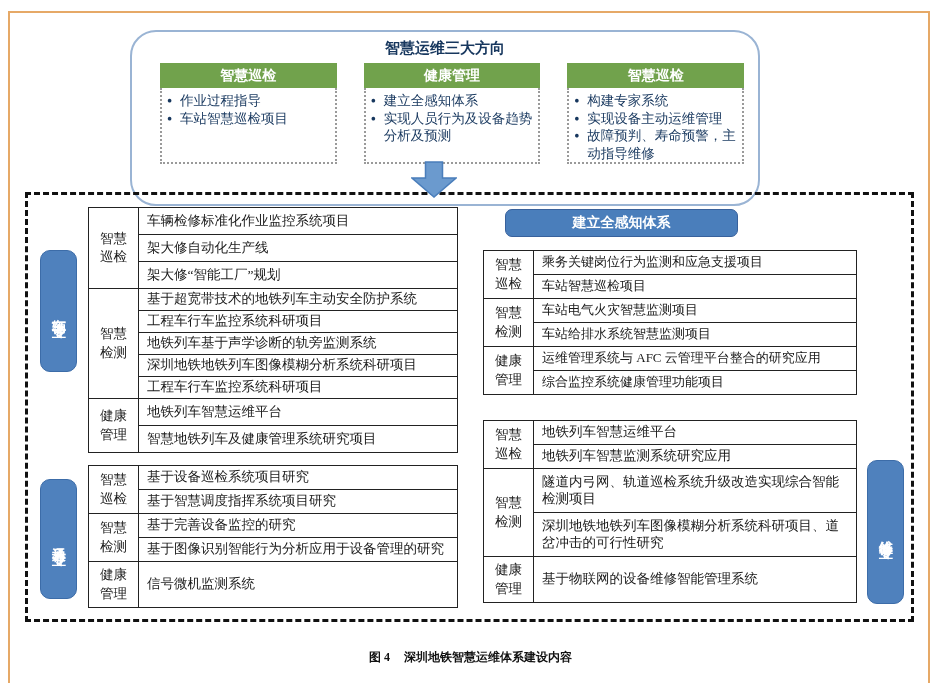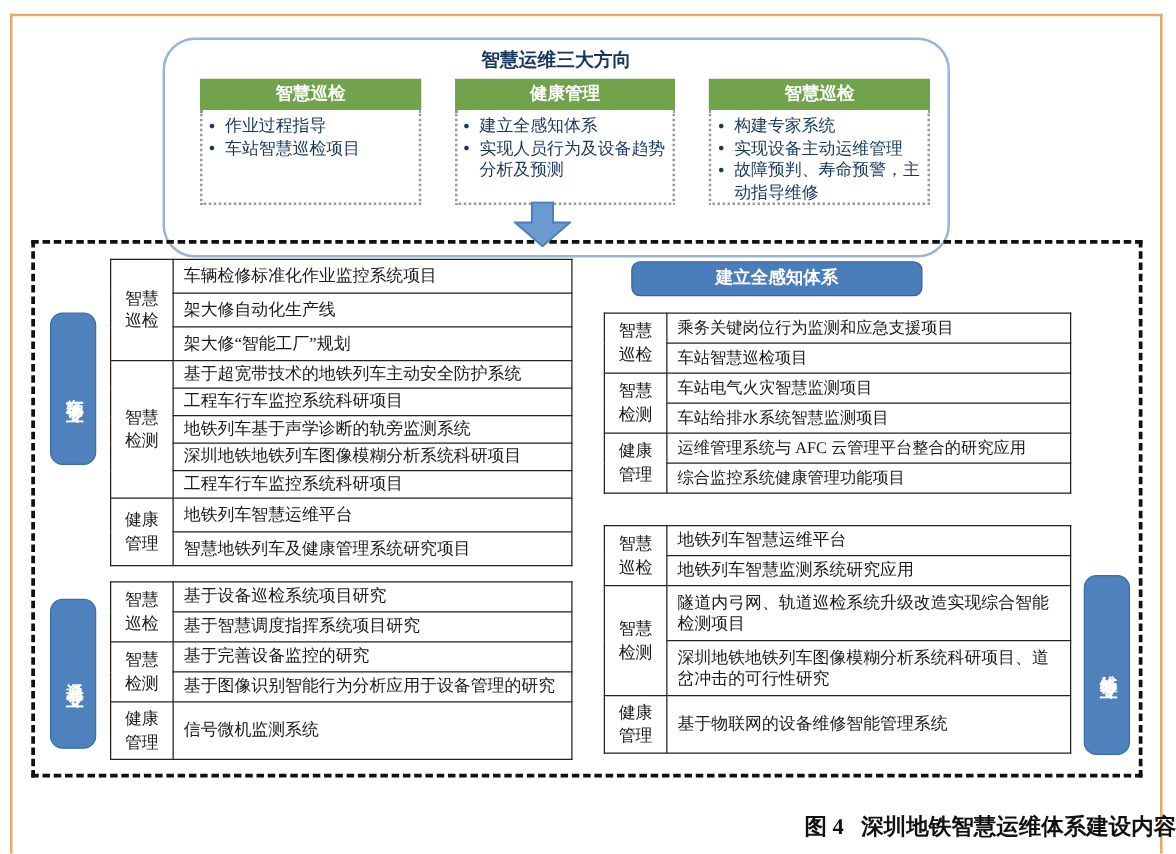--- a/index.html
+++ b/index.html
@@ -54,22 +54,22 @@
   .one-line td { white-space:nowrap; overflow:hidden; }
   .tbl-vehicle   { left:88px;  top:207px; width:370px; }
   .tbl-signal    { left:88px;  top:465px; width:370px; }
   .tbl-passenger { left:483px; top:250px; width:374px; }
   .tbl-passenger td { font-size:13px; }
   .tbl-maint     { left:483px; top:420px; width:374px; }
   tr.h27 { height:27px; } tr.h22 { height:22px; } tr.h24 { height:24px; }
   tr.h44 { height:44px; } tr.h46 { height:46px; }
 
   
-  .caption { position:absolute; left:0; top:649px; width:100%; text-align:right;
-    font-size:18px; font-weight:bold; color:#111111; }
+  .caption { position:absolute; left:0; top:649px; width:100%; text-align:center;
+    font-size:12px; font-weight:bold; color:#111111; }
   .caption .cap-label { margin-right:14px; }
 </style>
 </head>
 <body>
 
 <div class="stage">
 
   <div class="page-frame"></div>
 
   <div class="top-panel">

